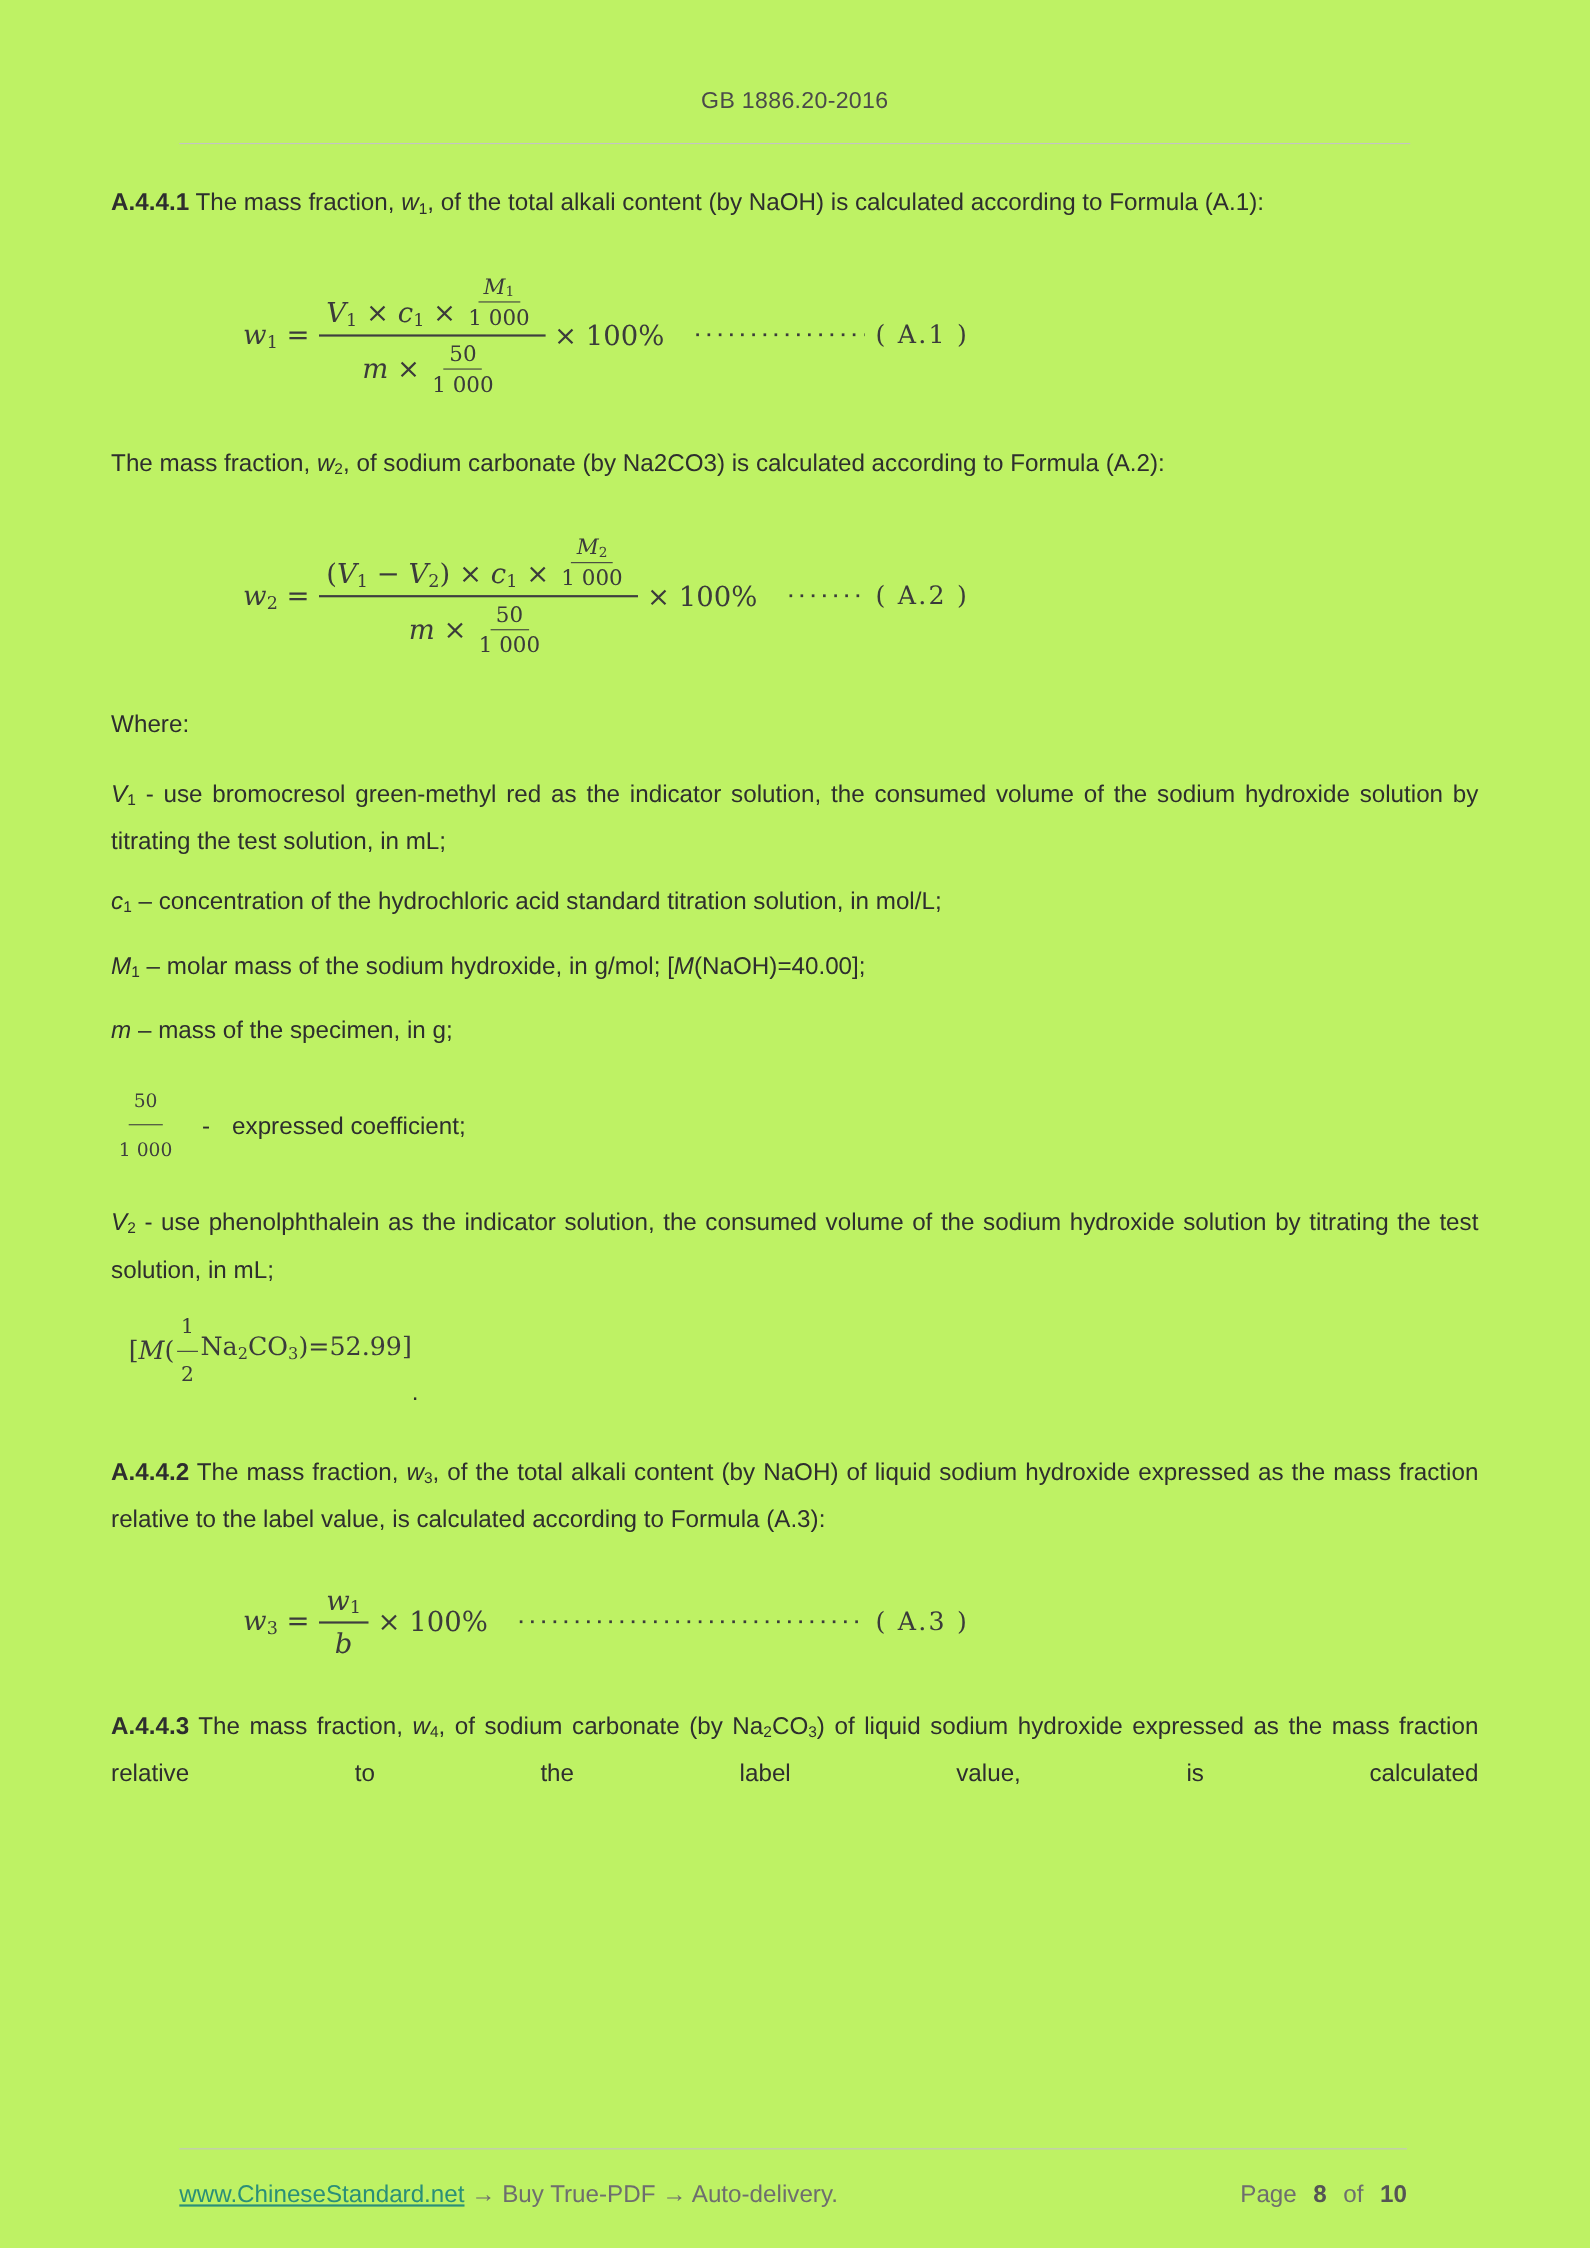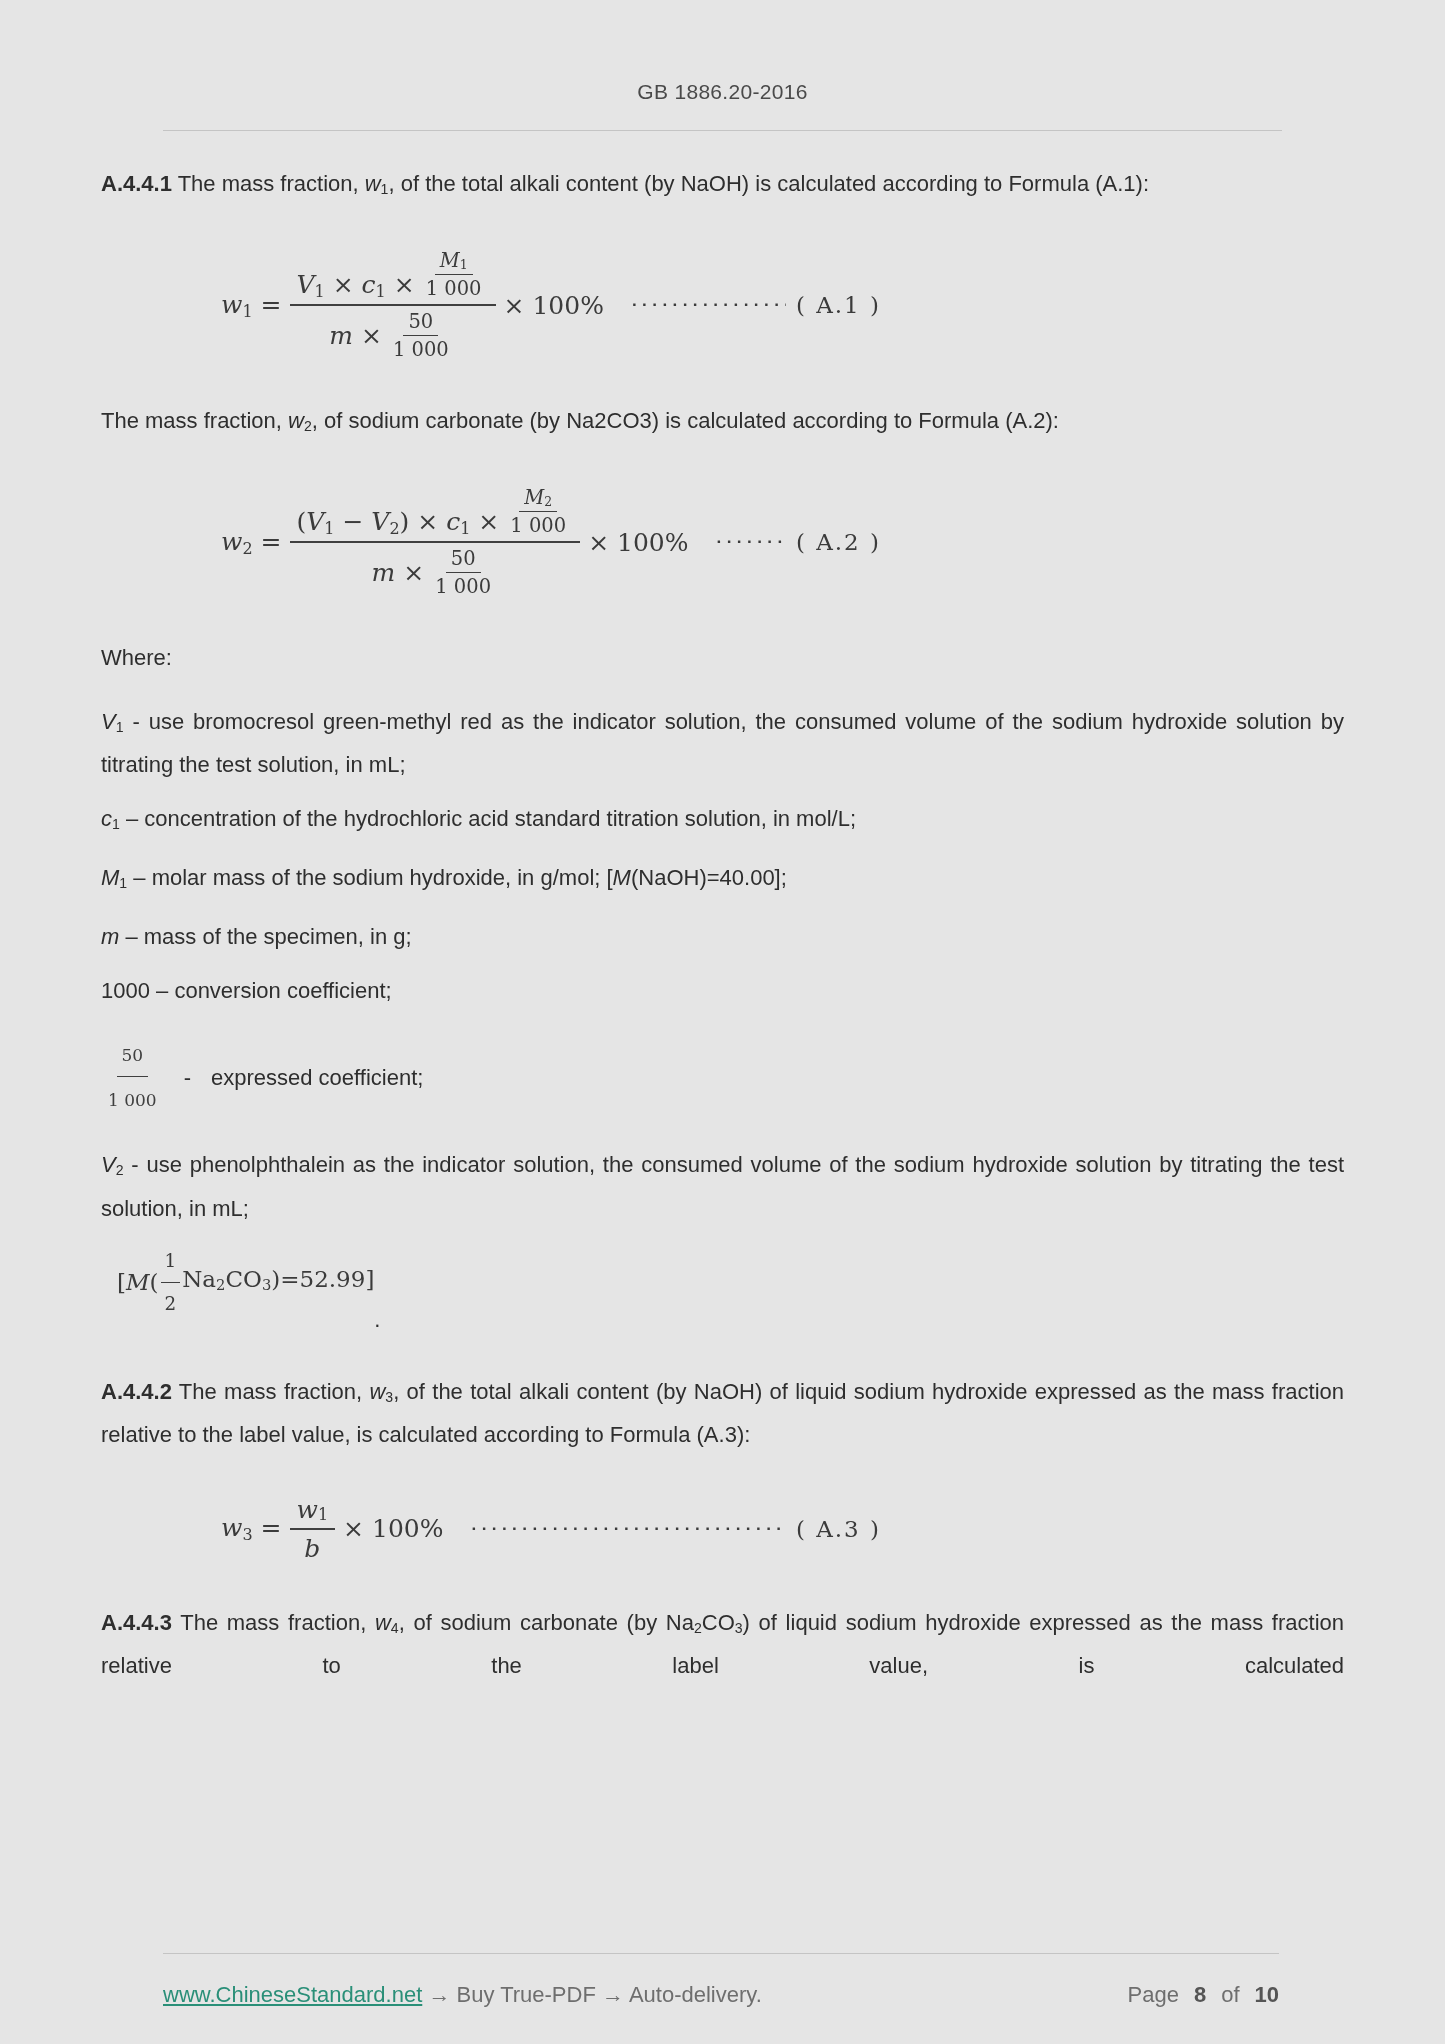--- a/index.html
+++ b/index.html
@@ -1,19 +1,19 @@
 <!DOCTYPE html>
 <html><head>
 <meta charset="utf-8">
 <style>
   * { margin:0; padding:0; box-sizing:border-box; }
   html, body { background:#ffffff; }
   .page {
     width:1445px; height:2044px; position:relative; overflow:hidden;
-    background:#e5e5e5; color:#2e2e2e;
+    background:#bef264; color:#2e2e2e;
     font-family:"Liberation Sans","DejaVu Sans",sans-serif;
   }
   .header { padding-top:80px; text-align:center; font-size:21px; color:#4a4a4a; letter-spacing:0.3px; }
   .rule { border:none; border-top:1px solid #c4c4c4; margin:26px 163px 0; }
   .content { margin:0 101px; }
 
   .body-par { font-size:22px; line-height:38px; text-align:justify; margin:34px 0 30px; }
   .justify-all { text-align-last:justify; }
   .def { font-size:22px; line-height:38px; text-align:justify; margin:16px 0; }
   .where { font-size:22px; line-height:38px; margin:40px 0 26px; }
@@ -159,21 +159,20 @@
       <span class="dots">········································</span>
       <span class="f-label">( A.2 )</span>
     </div>
 
     <p class="where"><span>Where:</span></p>
 
     <p class="def"><span class="seg-i">V</span><span class="seg-sub">1</span><span> - use bromocresol green-methyl red as the indicator solution, the consumed volume of the sodium hydroxide solution by titrating the test solution, in mL;</span></p>
     <p class="def"><span class="seg-i">c</span><span class="seg-sub">1</span><span> – concentration of the hydrochloric acid standard titration solution, in mol/L;</span></p>
     <p class="def"><span class="seg-i">M</span><span class="seg-sub">1</span><span> – molar mass of the sodium hydroxide, in g/mol; [</span><span class="seg-i">M</span><span>(NaOH)=40.00];</span></p>
     <p class="def"><span class="seg-i">m</span><span> – mass of the specimen, in g;</span></p>
-    <p class="def"><span>1000 – conversion coefficient;</span></p>
 
     <div class="conv-row">
       <span class="frac conv">
         <span class="top">50</span>
         <span class="bot">1 000</span>
       </span>
       <span class="conv-dash">-</span>
       <span class="conv-text">expressed coefficient;</span>
     </div>
 

